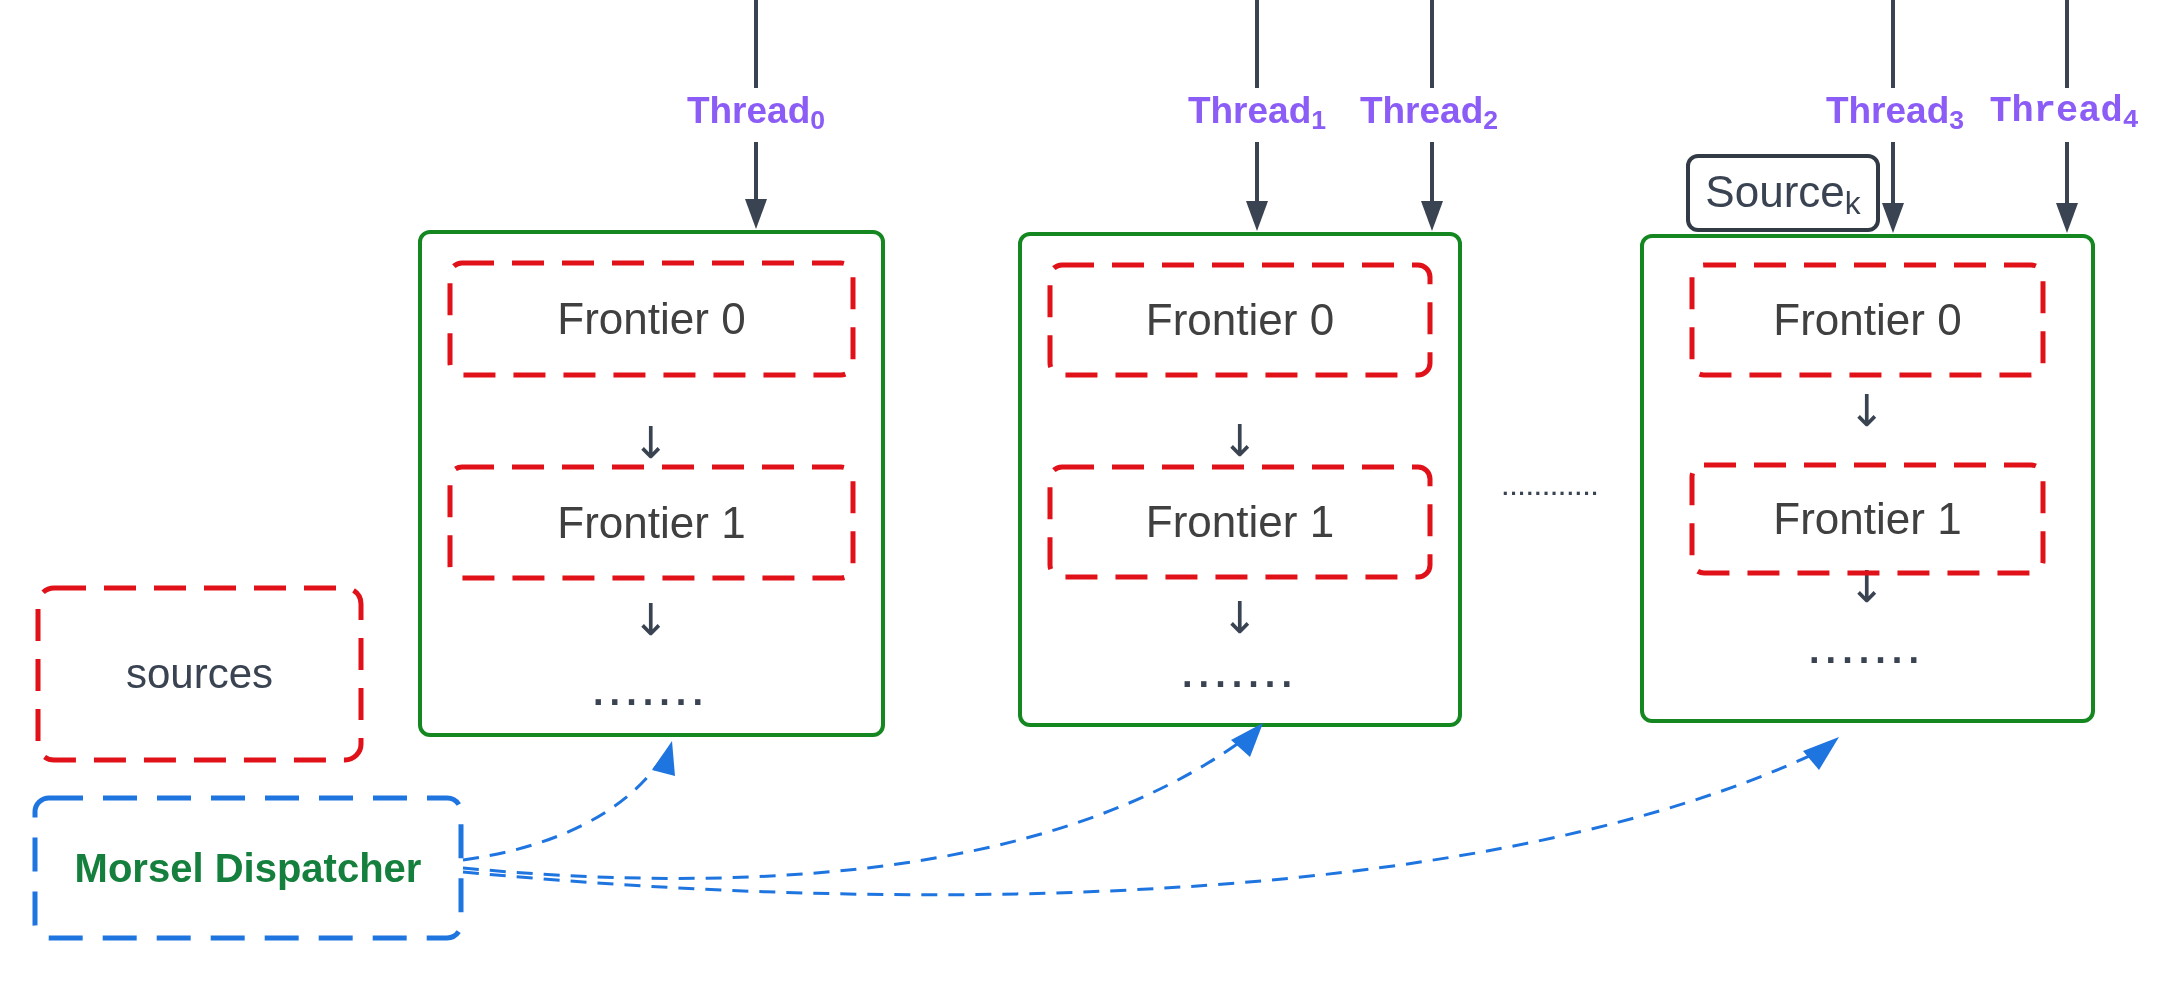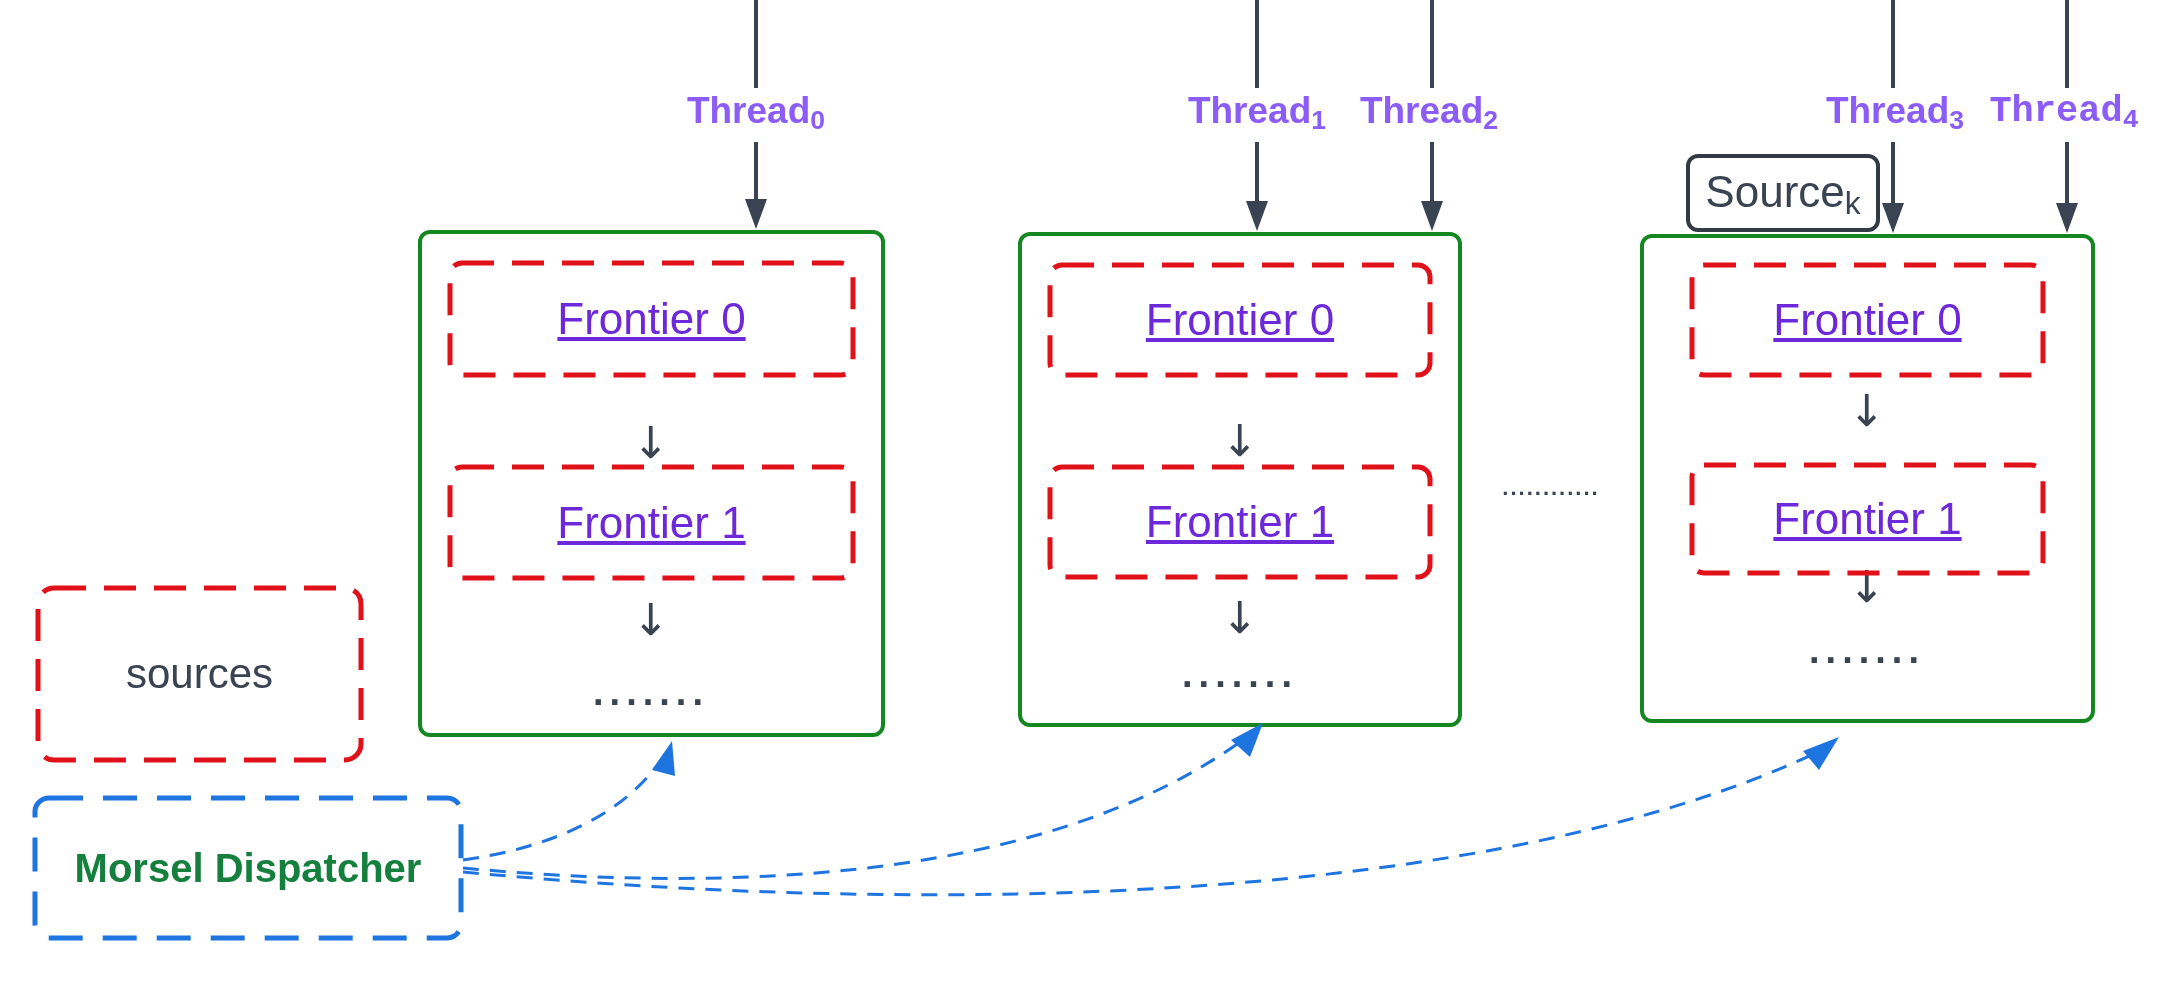--- a/index.html
+++ b/index.html
@@ -9,21 +9,21 @@
   }
   .ctr{display:flex;align-items:center;justify-content:center;text-align:center;}
   .greenbox{
     position:absolute;background:#ffffff;border:4px solid #148721;border-radius:12px;
     box-sizing:border-box;z-index:1;
   }
   .tab{
     position:absolute;background:#ffffff;border:4px solid #323a45;border-radius:12px;
     box-sizing:border-box;z-index:3;font-size:44px;color:#3a4351;
   }
-  .frontier-label{position:absolute;z-index:2;font-size:44px;color:#6d28d9;text-decoration:underline;}
+  .frontier-label{position:absolute;z-index:2;font-size:44px;color:#404040;}
   .thread-label{
     position:absolute;z-index:4;transform:translate(-50%,-50%);
     font-weight:700;font-size:37px;color:#8b5cf6;white-space:nowrap;
   }
   sub.sb{font-size:0.72em;vertical-align:-0.22em;line-height:1;}
   .darr{
     position:absolute;z-index:2;transform:translate(-50%,-50%);
     font-size:44px;line-height:1;color:#3a4351;font-family:"DejaVu Sans",sans-serif;
   }
   .dots{

